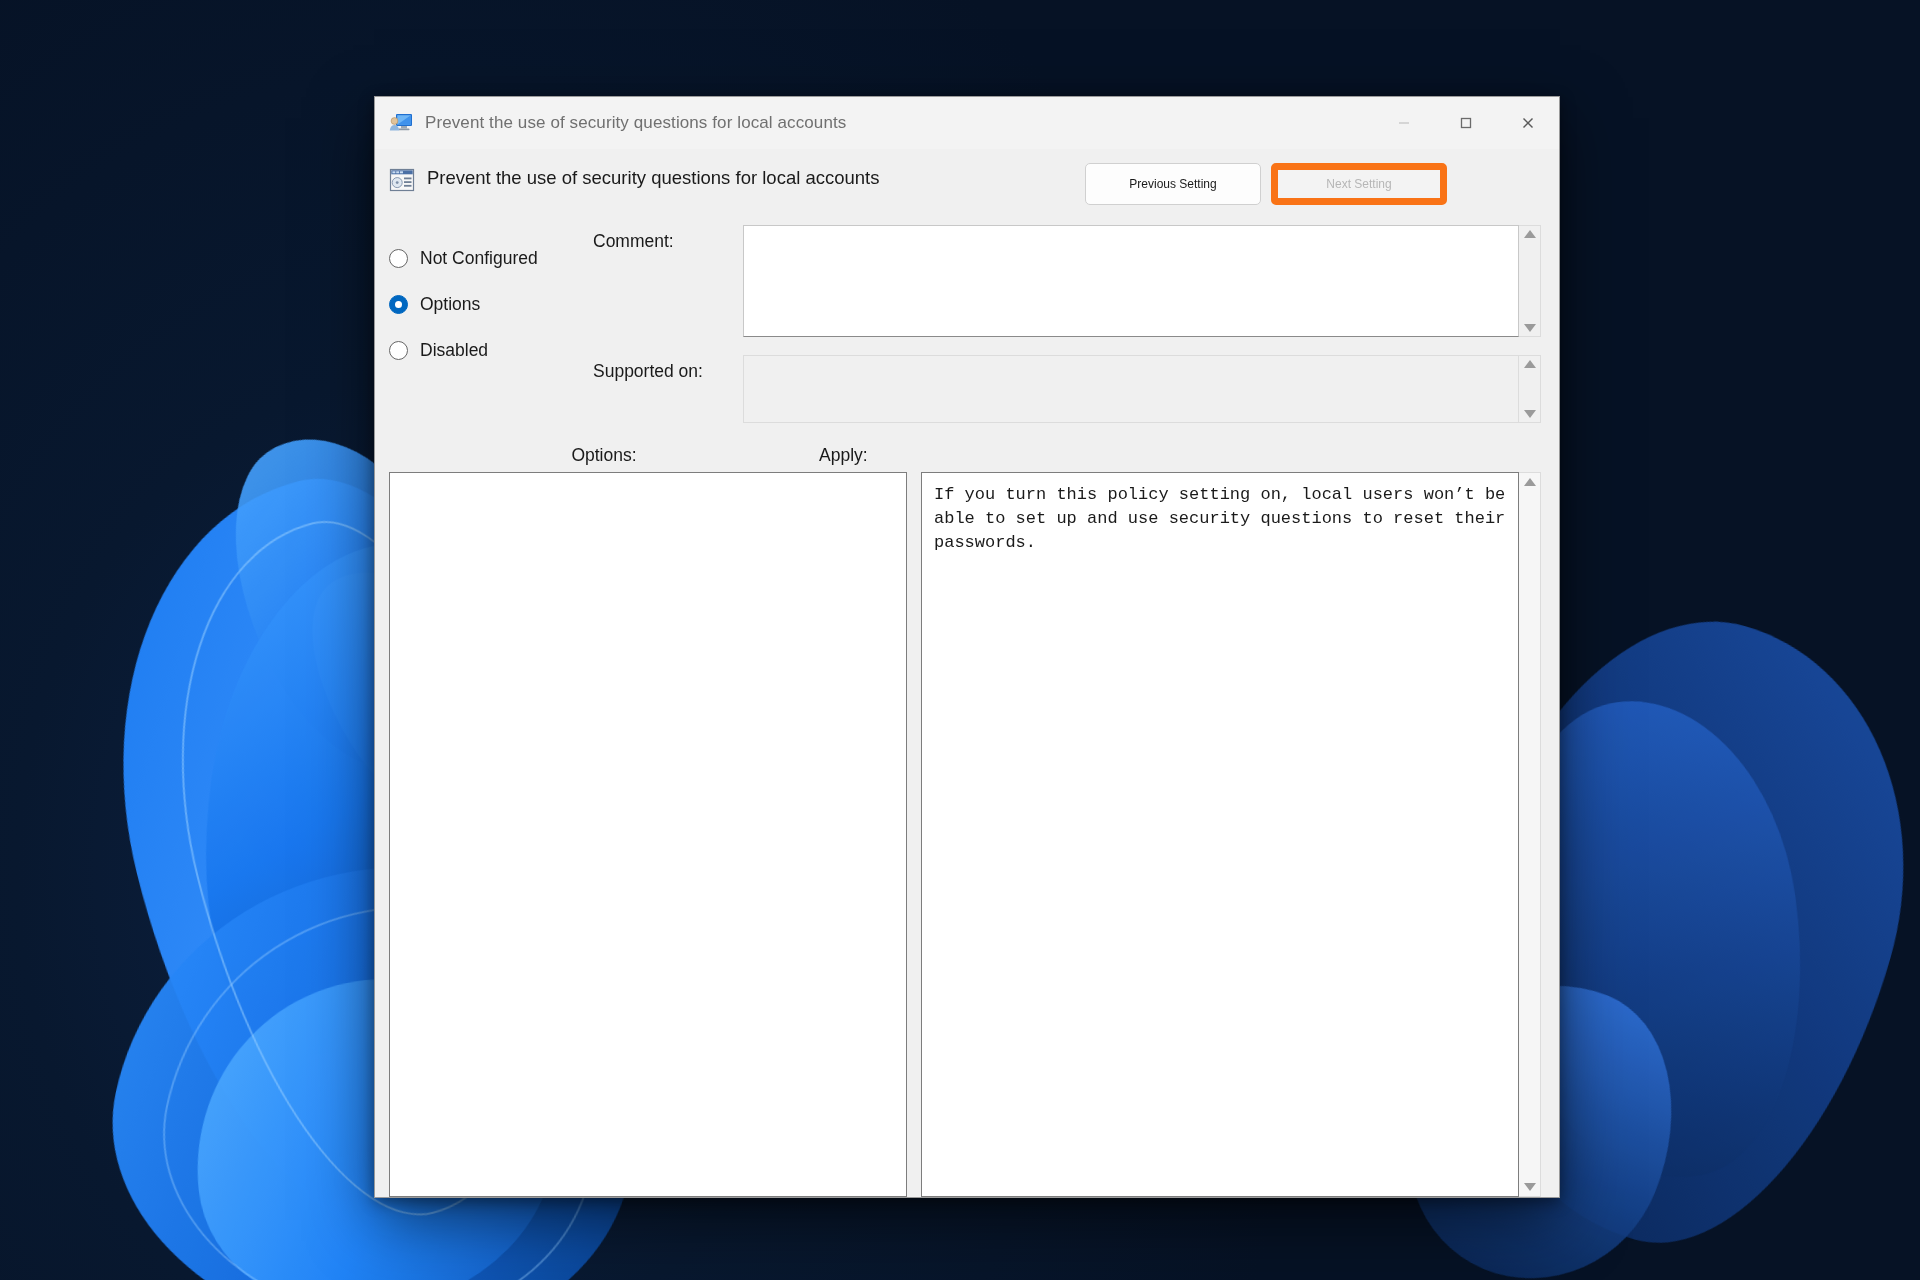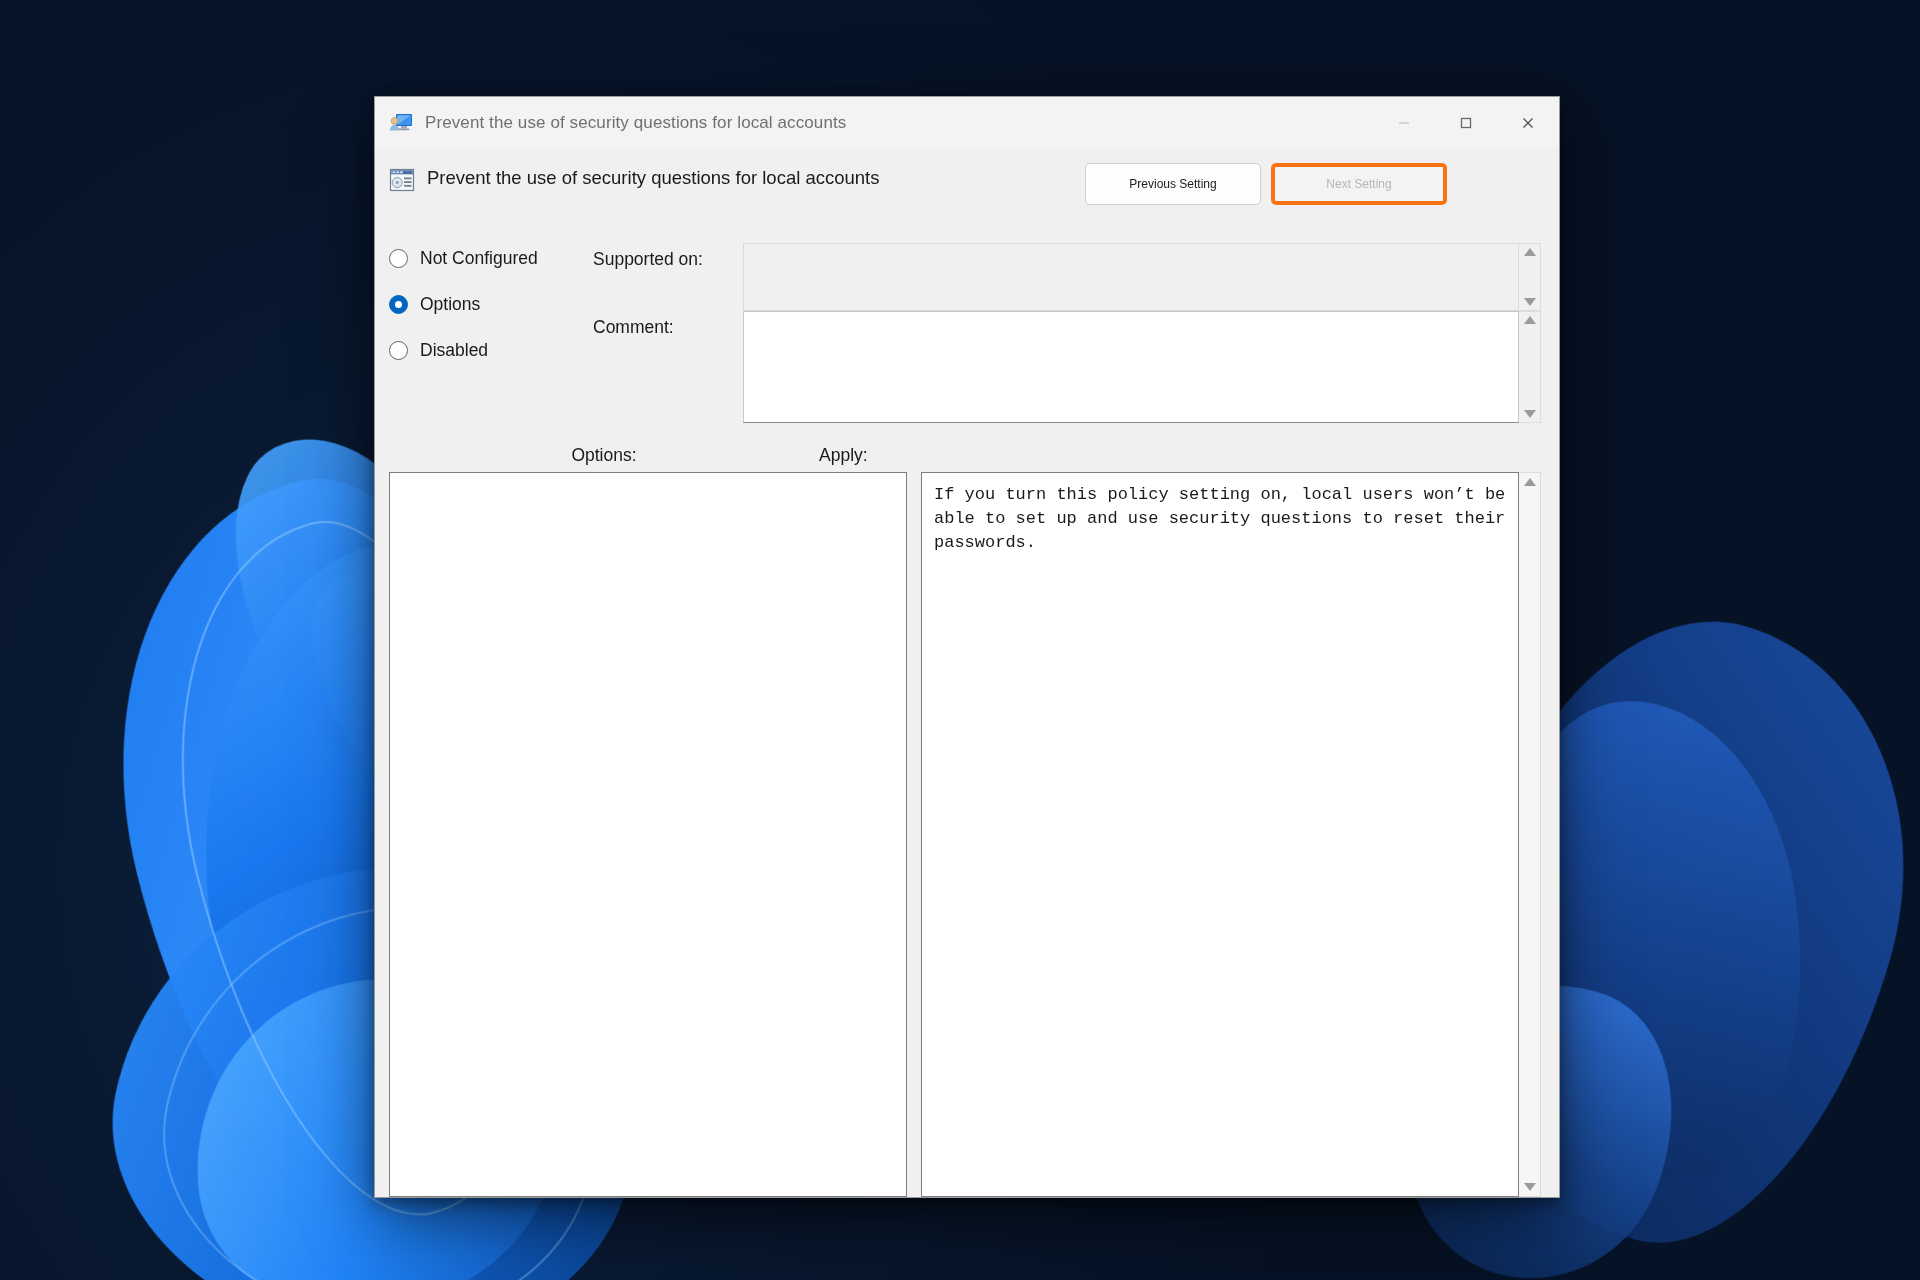--- a/index.html
+++ b/index.html
@@ -188,21 +188,21 @@
     border: 1px solid #d0d0d0;
     border-radius: 5px;
     font-size: 12px;
     color: #1a1a1a;
     font-family: "Liberation Sans", sans-serif;
     cursor: pointer;
     padding: 0 12px;
   }
   .setbtn.disabled {
     background: #f3f3f3;
-    border: 4px solid #f97316;
+    border: 7px solid #f97316;
     color: #b6b6b6;
     cursor: default;
   }
 
   
   #stateArea {
     display: flex;
     padding: 6px 18px 0 14px;
     flex: none;
   }
@@ -440,35 +440,35 @@
         <span class="radio-dot sel"></span>
         <span class="radio-label">Options</span>
       </label>
       <label class="radio-row">
         <span class="radio-dot"></span>
         <span class="radio-label">Disabled</span>
       </label>
     </div>
 
     <div id="fieldsCol">
-      <div class="field-row" style="margin-top:18px;">
-        <span class="field-label">Supported on:</span>
+      <div class="field-row">
+        <span class="field-label">Comment:</span>
         <span class="boxwrap">
-          <span class="textbox readonly supported-box"></span>
+          <span class="textbox comment-box"></span>
           <span class="vscroll">
             <span class="arrow-up"></span>
             <span class="arrow-down"></span>
           </span>
         </span>
       </div>
 
-      <div class="field-row">
-        <span class="field-label">Comment:</span>
+      <div class="field-row" style="margin-top:18px;">
+        <span class="field-label">Supported on:</span>
         <span class="boxwrap">
-          <span class="textbox comment-box"></span>
+          <span class="textbox readonly supported-box"></span>
           <span class="vscroll">
             <span class="arrow-up"></span>
             <span class="arrow-down"></span>
           </span>
         </span>
       </div>
     </div>
   </div>
 
   <div id="panelLabels">

